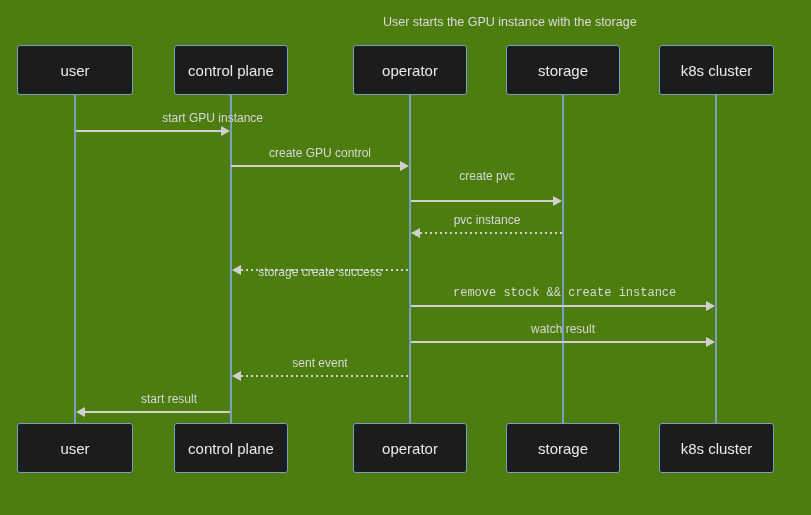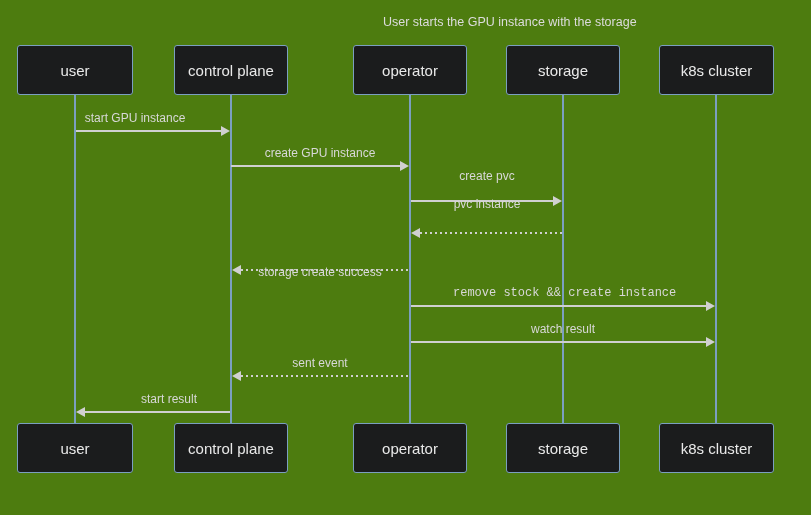--- a/index.html
+++ b/index.html
@@ -86,33 +86,33 @@
   <div class="actor-box" style="top:45px; left:353px; width:114px;">operator</div>
   <div class="actor-box" style="top:45px; left:506px; width:114px;">storage</div>
   <div class="actor-box" style="top:45px; left:659px; width:115px;">k8s cluster</div>
 
   <div class="lifeline" style="left:74px;"></div>
   <div class="lifeline" style="left:230px;"></div>
   <div class="lifeline" style="left:409px;"></div>
   <div class="lifeline" style="left:562px;"></div>
   <div class="lifeline" style="left:715px;"></div>
 
-  <div class="msg-label" style="top:111px; left:25px;">start GPU instance</div>
+  <div class="msg-label" style="top:111px; left:43px;text-align:right;">start GPU instance</div>
   <div class="msg-line solid" style="top:130px; left:76px; width:146px;"></div>
   <div class="arrowhead right" style="top:126px; left:221px;"></div>
 
-  <div class="msg-label" style="top:146px; left:210px;">create GPU instance</div>
+  <div class="msg-label" style="top:146px; left:210px;">create GPU control</div>
   <div class="msg-line solid" style="top:165px; left:231px; width:170px;"></div>
   <div class="arrowhead right" style="top:161px; left:400px;"></div>
 
   <div class="msg-label" style="top:169px; left:377px;">create pvc</div>
   <div class="msg-line solid" style="top:200px; left:411px; width:143px;"></div>
   <div class="arrowhead right" style="top:196px; left:553px;"></div>
 
-  <div class="msg-label" style="top:197px; left:377px;">pvc instance</div>
+  <div class="msg-label" style="top:213px; left:377px;">pvc instance</div>
   <div class="msg-line dashed" style="top:232px; left:420px; width:142px;"></div>
   <div class="arrowhead left" style="top:228px; left:411px;"></div>
 
   <div class="msg-label" style="top:265px; left:210px;">storage create success</div>
   <div class="msg-line dashed" style="top:269px; left:241px; width:168px;"></div>
   <div class="arrowhead left" style="top:265px; left:232px;"></div>
 
   <div class="msg-label" style="top:286px; left:453px;font-family:Liberation Mono, monospace;">remove stock &amp;&amp; create instance</div>
   <div class="msg-line solid" style="top:305px; left:411px; width:296px;"></div>
   <div class="arrowhead right" style="top:301px; left:706px;"></div>

